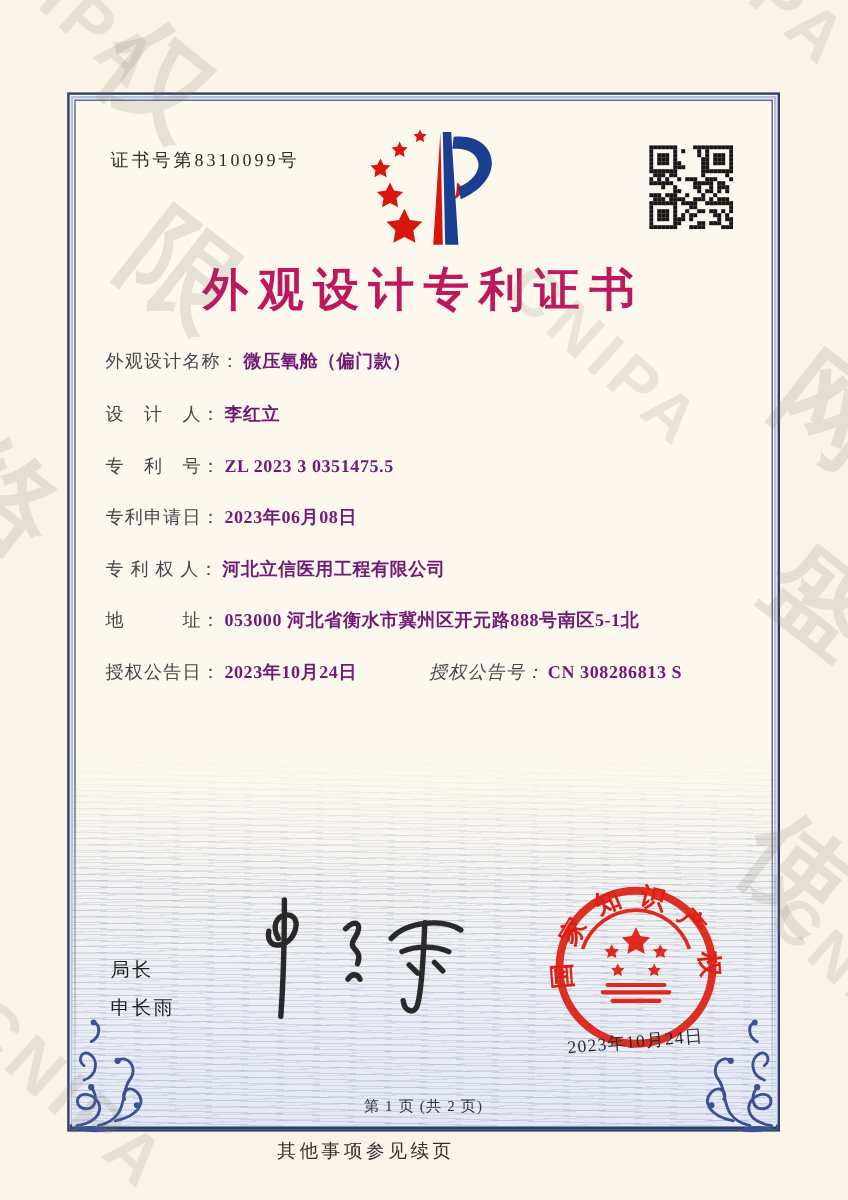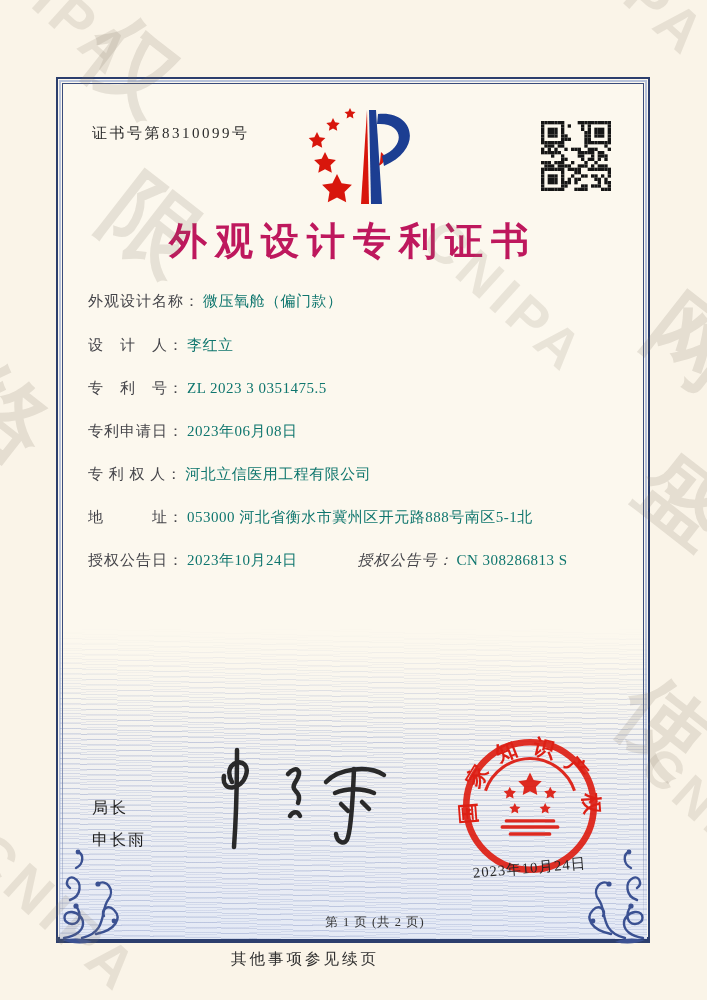--- a/index.html
+++ b/index.html
@@ -21,37 +21,37 @@
      mask-image:linear-gradient(to bottom, transparent, #000 35%);}
   
   .cert-no{position:absolute;left:92px;top:124px;font-size:15px;letter-spacing:2.5px;color:#2b2b2b;}
   .logo{position:absolute;left:281px;top:104px;}
   .qr{position:absolute;left:541px;top:121px;line-height:0;}
   .title{position:absolute;left:56px;top:216px;width:594px;text-align:center;
          font-size:38px;font-weight:700;letter-spacing:8px;color:#be185d;}
   
   .row{position:absolute;left:88px;width:548px;font-size:15px;color:#3b3f4d;white-space:nowrap;}
   .lbl{color:#45454a;letter-spacing:1px;}
-  .val{color:#0f766e;margin-left:3px;letter-spacing:.5px;}
+  .val{color:#701a75;margin-left:3px;letter-spacing:.5px;font-weight:bold;}
   .pair2{margin-left:60px;font-style:italic;}
   
   .body-text{position:absolute;left:88px;top:590px;width:538px;font-size:14px;
              line-height:26px;color:#2c2c2c;letter-spacing:1px;}
   .body-text p{margin:0 0 2px 0;text-indent:2em;}
   
   .sig-title{position:absolute;left:92px;top:798px;font-size:16px;color:#1d1d1d;
              font-family:"Liberation Sans","DejaVu Sans",sans-serif;letter-spacing:2px;}
   .sig-name{position:absolute;left:92px;top:830px;font-size:16px;color:#1d1d1d;
             font-family:Liberation Sans, sans-serif;letter-spacing:2px;}
   .sig-script{position:absolute;left:190px;top:744px;}
   
   .seal{position:absolute;left:444px;top:720px;opacity:.95;}
   
   .page-num{position:absolute;left:56px;top:914px;width:594px;text-align:center;
-            font-size:12.5px;color:#333;letter-spacing:1px;padding-left:22px;}
+            font-size:12.5px;color:#333;letter-spacing:1px;}
   .footer-note{position:absolute;left:0;top:949px;width:610px;text-align:center;
                font-size:15.5px;color:#2f2f2f;letter-spacing:3px;}
   
   .flourish{position:absolute;top:822px;width:122px;height:122px;}
   .flourish.fl-left{left:56px;}
   .flourish.fl-right{left:529px;transform:scaleX(-1);}
   
   .wm{position:absolute;pointer-events:none;z-index:50;
       font-family:"Liberation Sans","DejaVu Sans",sans-serif;font-weight:700;}
   .wm-lat{color:rgba(139,125,107,.16);}

